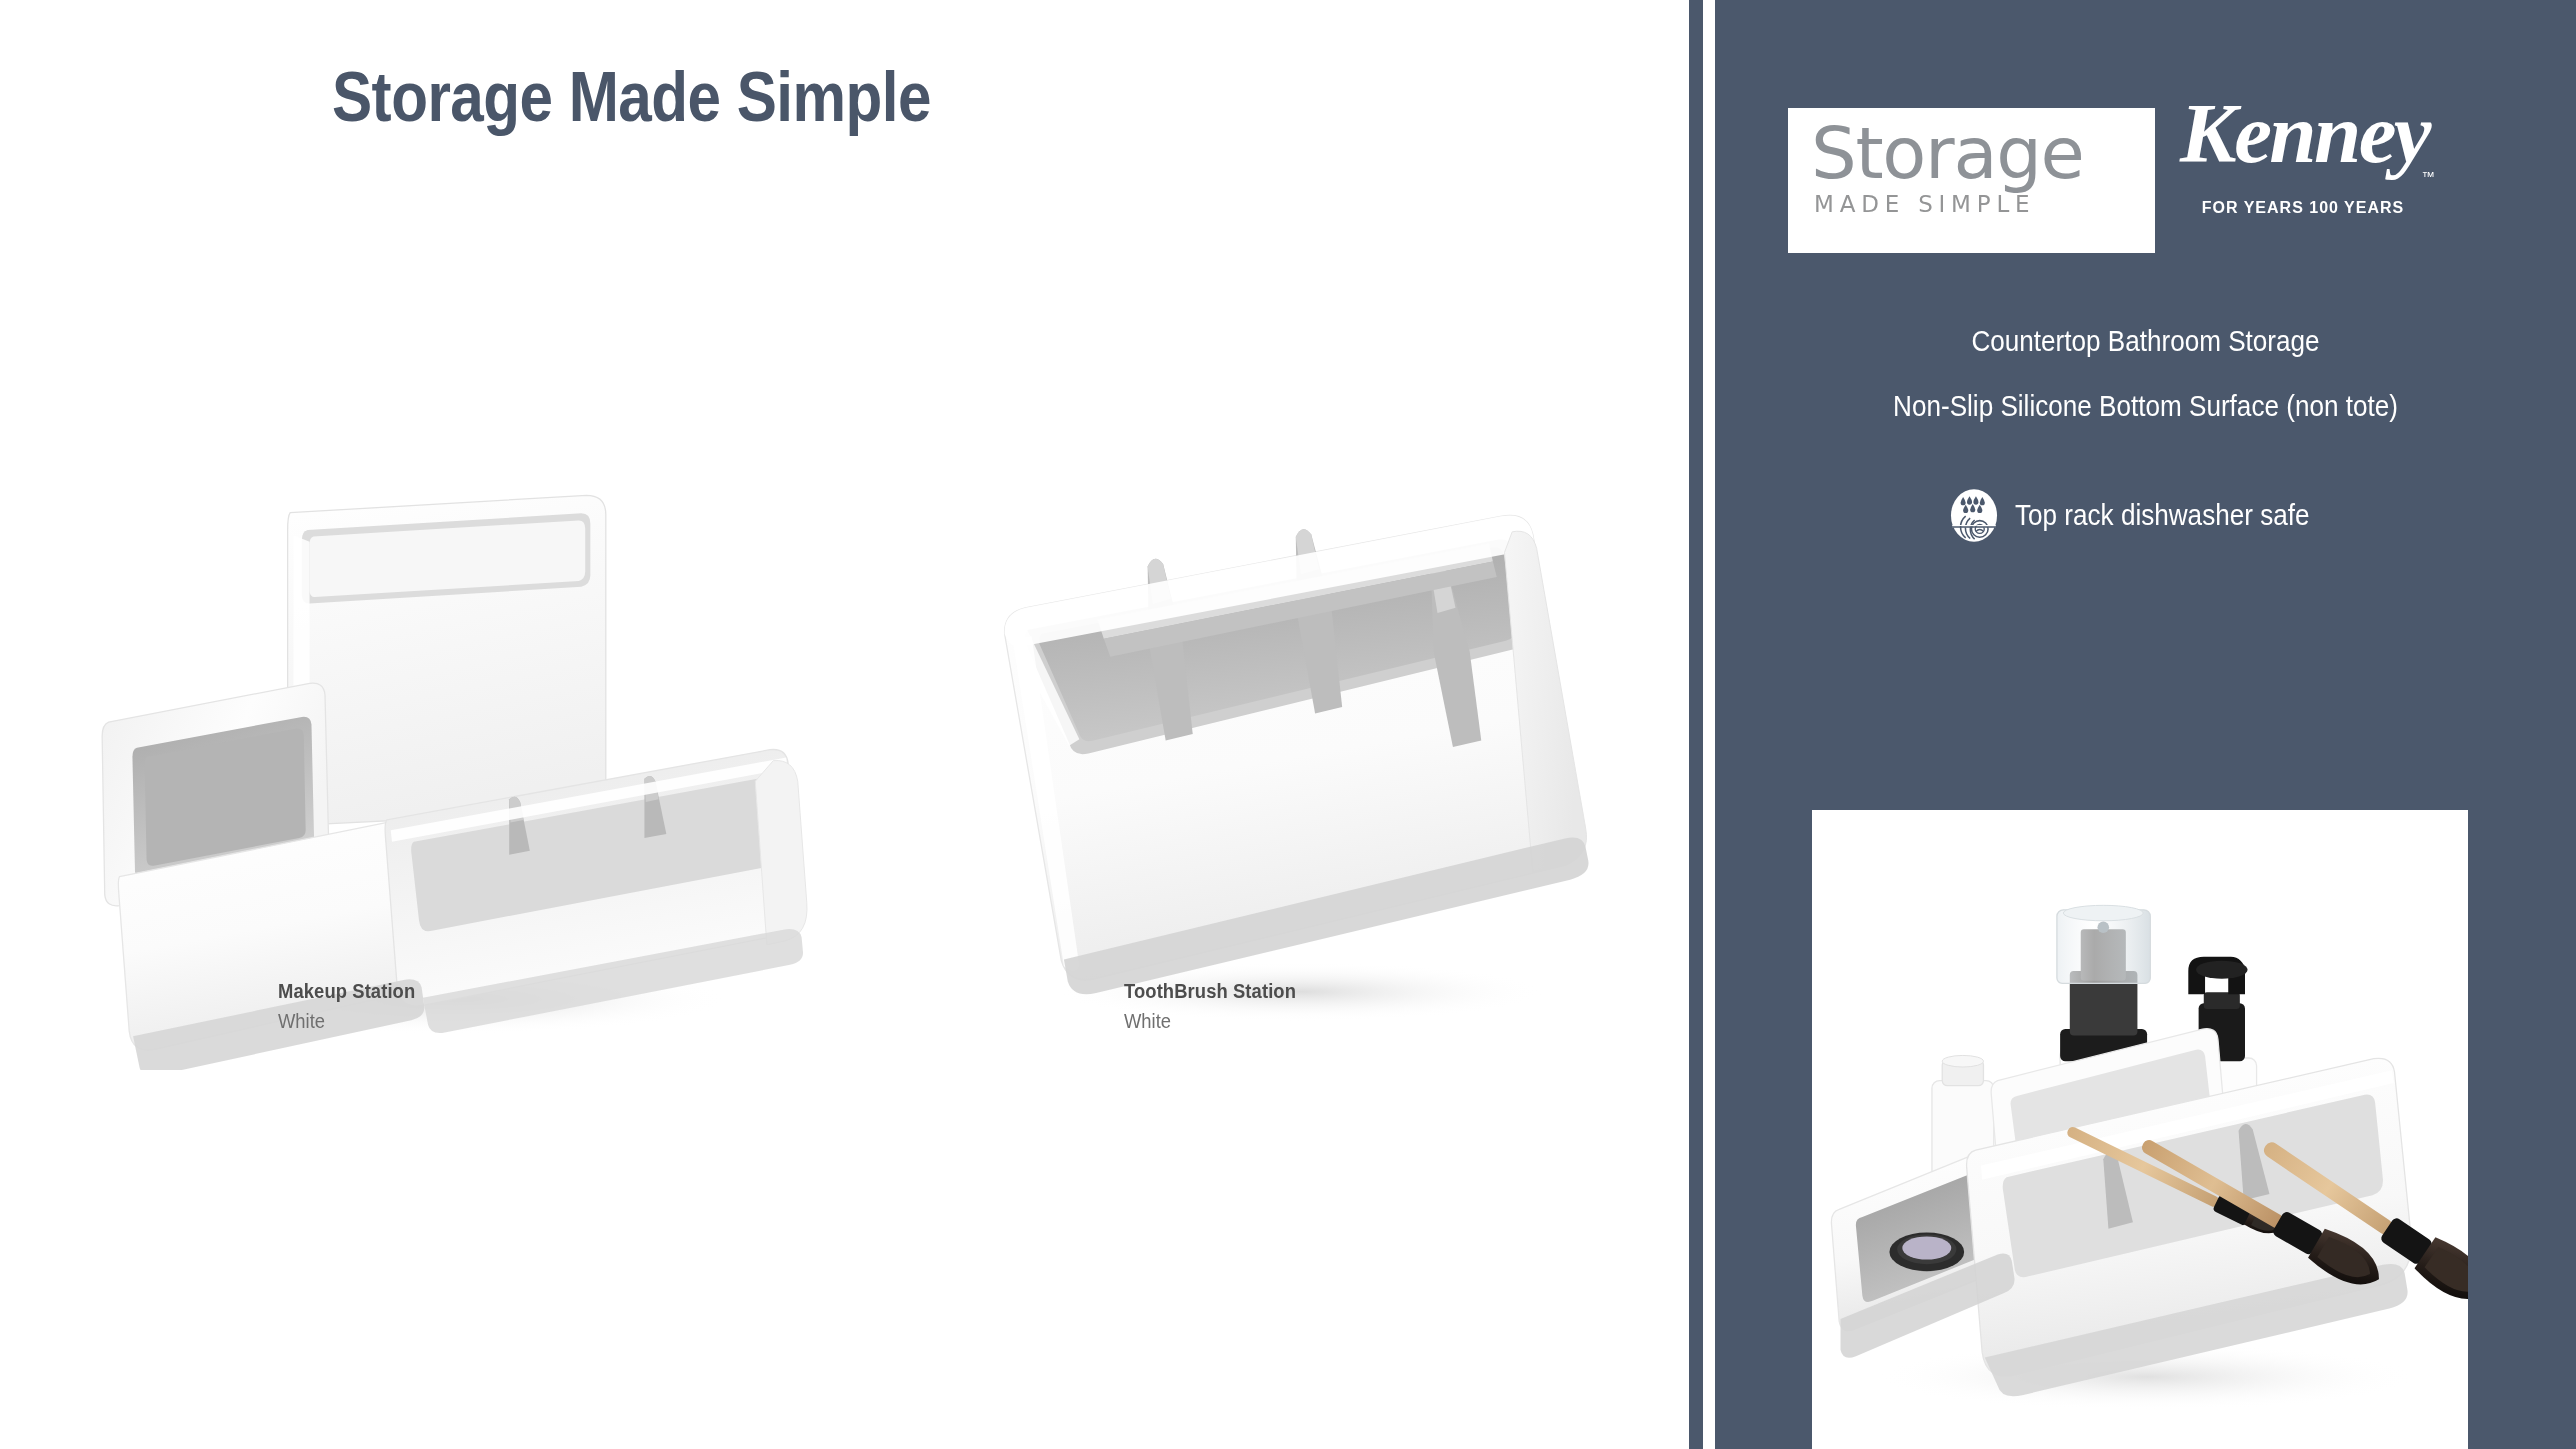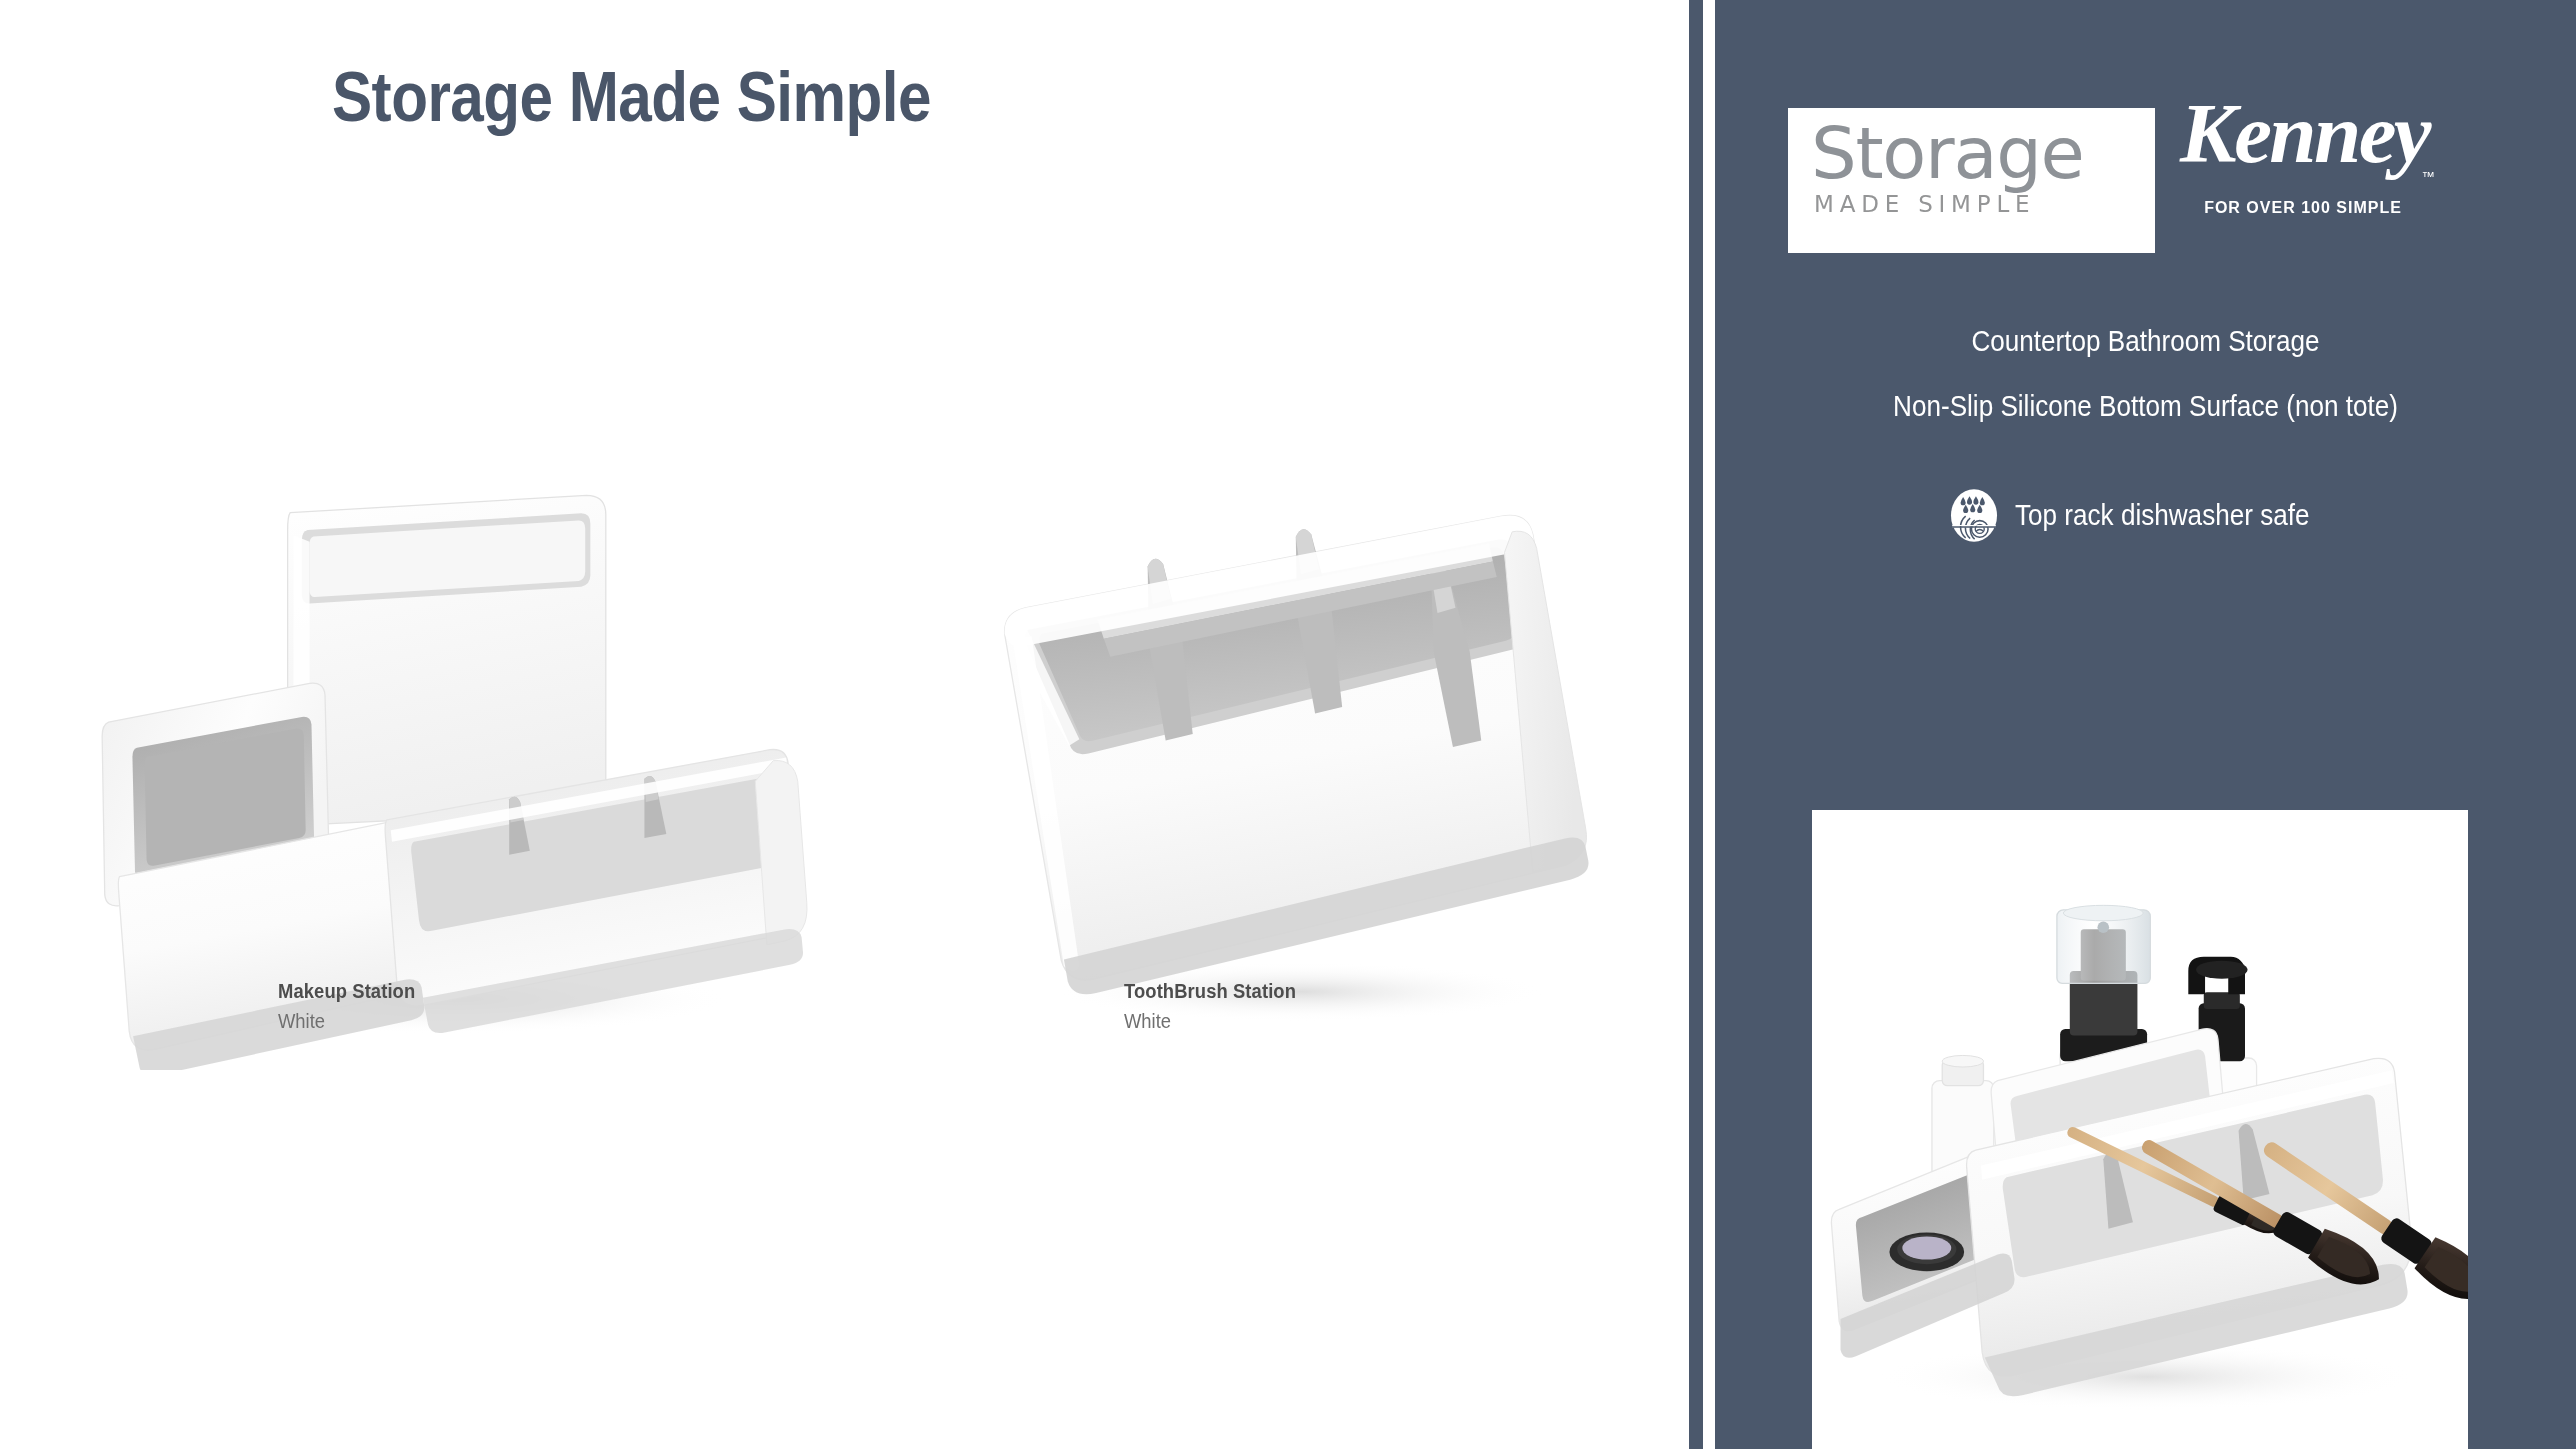--- a/index.html
+++ b/index.html
@@ -280,21 +280,21 @@
 <div id="right-panel">
 
   <div id="logo-storage">
     <div class="storage-word">Storage</div>
     <div class="storage-sub">MADE SIMPLE</div>
   </div>
 
   <div id="logo-kenney">
     <div class="kenney-script">Kenney</div>
     <div class="kenney-tm">™</div>
-    <div class="kenney-tagline">FOR OVER 100 SIMPLE</div>
+    <div class="kenney-tagline">FOR YEARS 100 YEARS</div>
   </div>
 
   <div class="feature-line" id="feature-1">Countertop Bathroom Storage</div>
   <div class="feature-line" id="feature-2">Non-Slip Silicone Bottom Surface (non tote)</div>
 
   <div id="dishwasher-row">
     <div id="dishwasher-icon">
       <svg width="50" height="55" viewBox="0 0 78 86">
         <ellipse cx="39" cy="43" rx="36" ry="41" fill="#ffffff"></ellipse>
 

